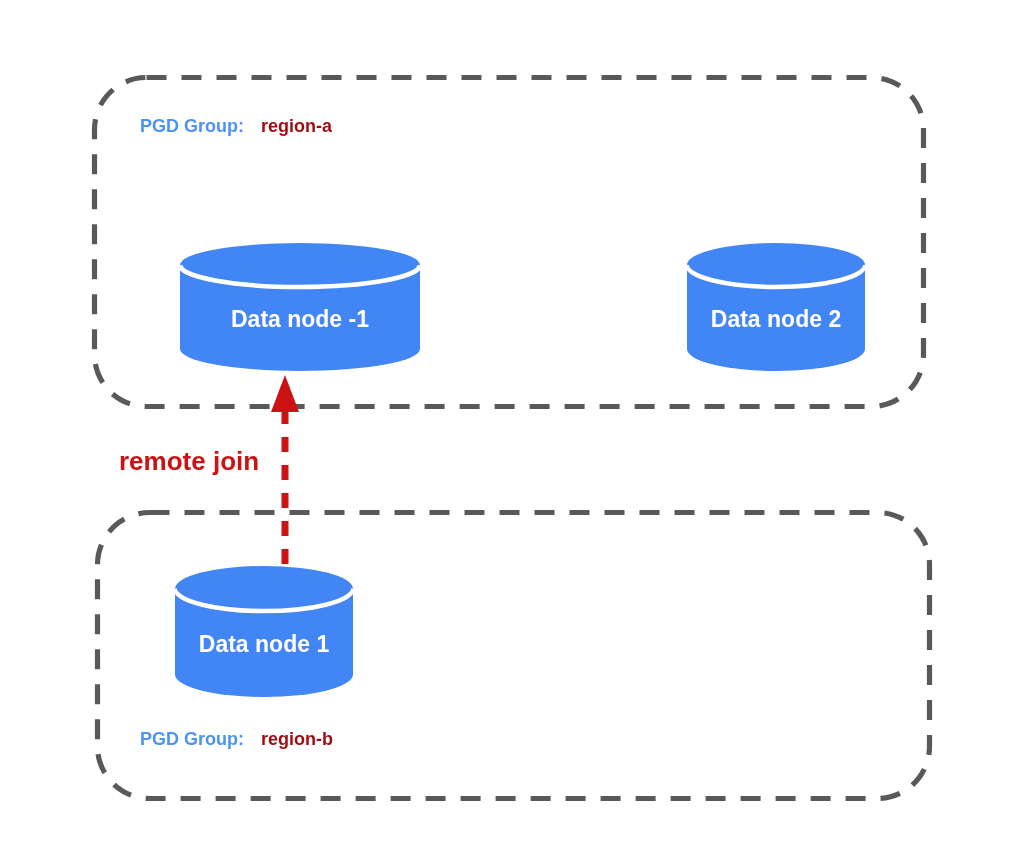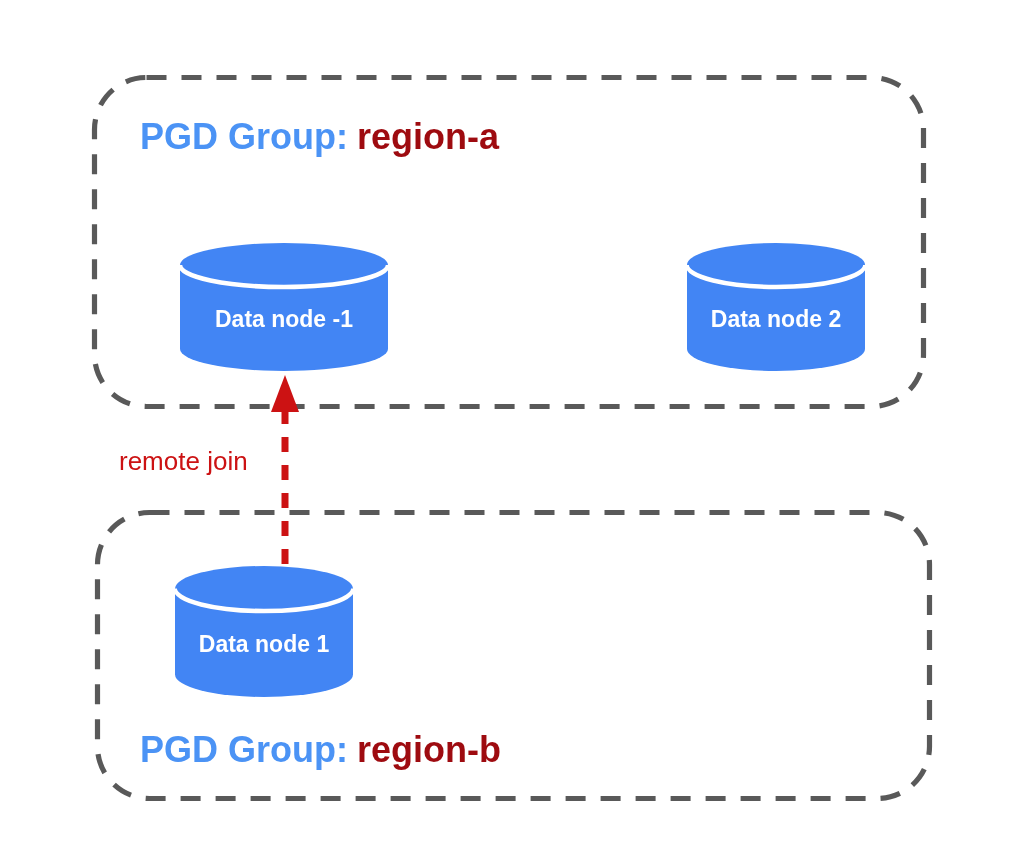--- a/index.html
+++ b/index.html
@@ -35,31 +35,31 @@
   }
   .arrow-head {
     fill: var(--bright_red, #cc1213);
     stroke: none;
   }
 
   .group-label {
     position: absolute;
     display: flex;
     gap: 9px;
-    font-size: 36px;
+    font-size: 18px;
     font-weight: bold;
     white-space: nowrap;
   }
   .lbl-blue   { color: var(--label_blue, #4b93f5); }
-  .lbl-darkred{ color: var(--dark_red, #9e0b10); }
+  .lbl-darkred{ color: var(--dark_red, #9e0b10); margin-left: 8px; }
 
   .connection-label {
     position: absolute;
     font-size: 26px;
-    font-weight: normal;
+    font-weight: bold;
     color: var(--bright_red, #cc1213);
     white-space: nowrap;
   }
 
   .node { position: absolute; }
   .cyl-svg {
     position: absolute;
     left: 0; top: 0;
     width: 100%; height: 100%;
     overflow: visible;
@@ -103,21 +103,21 @@
     <span class="lbl-darkred">region-a</span>
   </div>
 
   <div class="group-label" style="left:140px; top:729px">
     <span class="lbl-blue">PGD Group:</span>
     <span class="lbl-darkred">region-b</span>
   </div>
 
   <div class="connection-label" style="left:119px; top:446px">remote join</div>
 
-  <div class="node" style="left:180px; top:243px; width:208px; height:128px">
+  <div class="node" style="left:180px; top:243px; width:240px; height:128px">
     <svg class="cyl-svg" viewBox="0 0 208 128" preserveAspectRatio="none">
       <path class="cyl-body" d="M0,22 A104,22 0 0 1 208,22 L208,106 A104,22 0 0 1 0,106 Z"></path>
       <path class="cyl-lid-line" d="M0,22 A104,22 0 0 0 208,22"></path>
     </svg>
     <div class="node-label">Data node -1</div>
   </div>
 
 
   <div class="node" style="left:687px; top:243px; width:178px; height:128px">
     <svg class="cyl-svg" viewBox="0 0 208 128" preserveAspectRatio="none">

